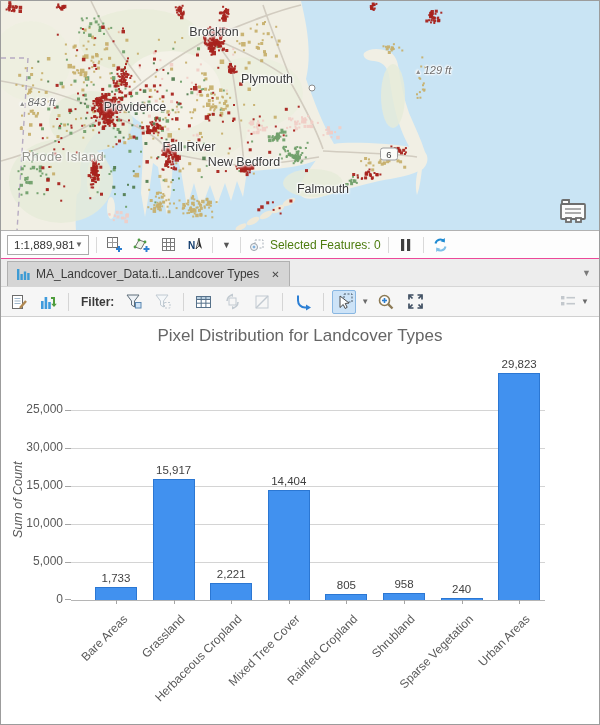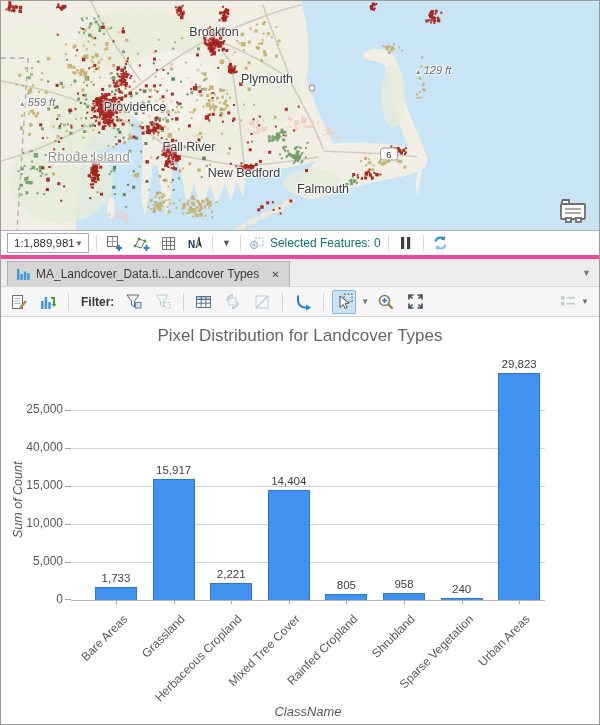--- a/index.html
+++ b/index.html
@@ -14,30 +14,30 @@
   .map-label { position:absolute; white-space:nowrap; transform:translate(-50%,-50%);
     text-shadow:0 0 2px #fff,0 0 2px #fff,0 0 3px #fff,1px 1px 2px #fff,-1px -1px 2px #fff; }
   .city { font-size:12.5px; color:#3c3c3c; }
   .state { font-size:13px; color:#93948c; letter-spacing:.5px; }
   .elev { font-size:11px; font-style:italic; color:#6e6e6e; }
   .elev .tri { font-style:normal; font-size:7px; color:#8f8f8f; }
   .shield { position:absolute; width:18px; height:13px; background:#fcfcf9; border:1px solid #9e9e9e;
     border-radius:3px; font-size:9.5px; color:#3c3c3c; text-align:center; line-height:11px; transform:translate(-50%,-50%); }
   .panel-icon { position:absolute; right:10px; top:196px; }
   
-  .statusbar { height:28px; background:#fdfdfd; border-bottom:4px solid #ec4899;
+  .statusbar { height:28px; background:#fdfdfd; border-bottom:1px solid #ec4899;
     display:flex; align-items:center; padding:0 6px; gap:7px;text-align:center; }
   .sb-sep { width:1px; height:16px; background:#d9d9d9; flex:none; }
   .scalebox { display:flex; align-items:center; width:82px; height:20px; border:1px solid #ababab;
     background:#fff; font-size:11.5px; color:#333; padding-left:6px; }
   .scalebox .chev { margin-left:auto; padding-right:5px; color:#666; font-size:8px; }
   .sb-icon { width:20px; height:20px; display:flex; align-items:center; justify-content:center; flex:none; }
   .coords { font-size:12.5px; color:#4c4c4c; letter-spacing:.2px; }
   .coord-chev { font-size:9px; color:#555; padding:0 2px; }
-  .selfeat { display:flex; align-items:center; gap:4px; font-size:12px; color:#0f766e; }
+  .selfeat { display:flex; align-items:center; gap:4px; font-size:12px; color:#4d7c0f; }
   
   .tabbar { height:28px; background:#ededed; border-bottom:1px solid #d6d6d6; display:flex; align-items:flex-end; }
   .tab { display:flex; align-items:center; gap:6px; height:25px; margin-left:6px; padding:0 9px;
     background:#d5d5d5; border:1px solid #b0b0b0; border-bottom:none; font-size:12px; color:#3a3a3a; }
   .tab .close { font-size:10px; color:#4a4a4a; margin-left:6px; cursor:default; }
   .tabbar .far-chev { margin-left:auto; margin-right:8px; align-self:center; color:#7a7a7a; font-size:9px; }
   
   .ctoolbar { height:30px; background:#f6f6f6; border-bottom:1px solid #d0d0d0;
     display:flex; align-items:center; padding:0 6px; gap:5px; }
   .tb-sep { width:1px; height:18px; background:#d5d5d5; margin:0 3px; flex:none; }
@@ -1830,28 +1830,28 @@
         </g>
 
       <circle cx="311" cy="87" r="3" fill="#ffffff" stroke="#8c8c8c"></circle>
     </svg>
 
     <div id="map-labels">
         <div class="map-label city" style="left: 213px; top: 31px;">Brockton</div>
         <div class="map-label city" style="left: 266px; top: 78px;">Plymouth</div>
         <div class="map-label city" style="left: 134px; top: 106px;">Providence</div>
         <div class="map-label city" style="left: 188px; top: 146px;">Fall River</div>
-        <div class="map-label city" style="left: 243px; top: 161px; margin-top: 11px;">New Bedford</div>
+        <div class="map-label city" style="left: 243px; top: 161px;">New Bedford</div>
         <div class="map-label city" style="left: 302px; top: 188px; margin-left: 20px;">Falmouth</div>
       </div>
 
-    <div class="map-label state" style="left:88px; top:155px;text-decoration:underline;">Rhode Island</div>
+    <div class="map-label state" style="left:62px; top:155px;">Rhode Island</div>
 
     <div class="map-label elev" style="left:36px; top:101px;">
-      <span class="tri">▲ </span><span>559 ft</span>
+      <span class="tri">▲ </span><span>843 ft</span>
     </div>
     <div class="map-label elev" style="left:432px; top:69px;">
       <span class="tri">▲ </span><span>129 ft</span>
     </div>
 
     <div class="shield" style="left:388px; top:153px;">6</div>
 
     <div class="panel-icon">
       <svg width="32" height="28" viewBox="0 0 32 28">
         <path d="M5,8 L5,4 Q5,3 6,3 L12,3 L12,8" fill="#fcfcfc" stroke="#6e6e6e" stroke-width="1.8"></path>
@@ -2082,21 +2082,21 @@
         <div class="ytick" style="top: 196.9px;"></div>
         <div class="yticklab" style="left: -64px; top: 188.9px;">5,000</div>
         <div class="gridline" style="top: 158.8px;"></div>
         <div class="ytick" style="top: 158.8px;"></div>
         <div class="yticklab" style="left: -64px; top: 150.8px;">10,000</div>
         <div class="gridline" style="top: 120.7px;"></div>
         <div class="ytick" style="top: 120.7px;"></div>
         <div class="yticklab" style="left: -64px; top: 112.7px;">15,000</div>
         <div class="gridline" style="top: 82.6px;"></div>
         <div class="ytick" style="top: 82.6px;"></div>
-        <div class="yticklab" style="left: -64px; top: 74.6px;">40,000</div>
+        <div class="yticklab" style="left: -64px; top: 74.6px;">30,000</div>
         <div class="gridline" style="top: 44.5px;"></div>
         <div class="ytick" style="top: 44.5px;"></div>
         <div class="yticklab" style="left: -64px; top: 36.5px;">25,000</div>
         <div class="bar" style="left: 24px; height: 13.2055px; background: rgb(65, 145, 239); border-color: rgb(43, 119, 211);"></div>
         <div class="valuelab" style="left: 45px; bottom: 16.2055px;">1,733</div>
         <div class="xtickmark" style="left: 45px;"></div>
         <div class="xtick" style="left: 49px; top: 247px;">
           <span>Bare Areas</span>
         </div>
         <div class="bar" style="left: 81.6px; height: 121.288px; background: rgb(65, 145, 239); border-color: rgb(43, 119, 211);"></div>
@@ -2135,15 +2135,14 @@
         <div class="xtick" style="left: 394.6px; top: 247px;">
           <span>Sparse Vegetation</span>
         </div>
         <div class="bar" style="left: 427.2px; height: 227.251px; background: rgb(65, 145, 239); border-color: rgb(43, 119, 211);"></div>
         <div class="valuelab" style="left: 448.2px; bottom: 230.251px;">29,823</div>
         <div class="xtickmark" style="left: 448.2px;"></div>
         <div class="xtick" style="left: 452.2px; top: 247px;">
           <span>Urban Areas</span>
         </div>
       </div>
-    <div class="xlab">ClassName</div>
   </div>
 </div>
 
 </body></html>

